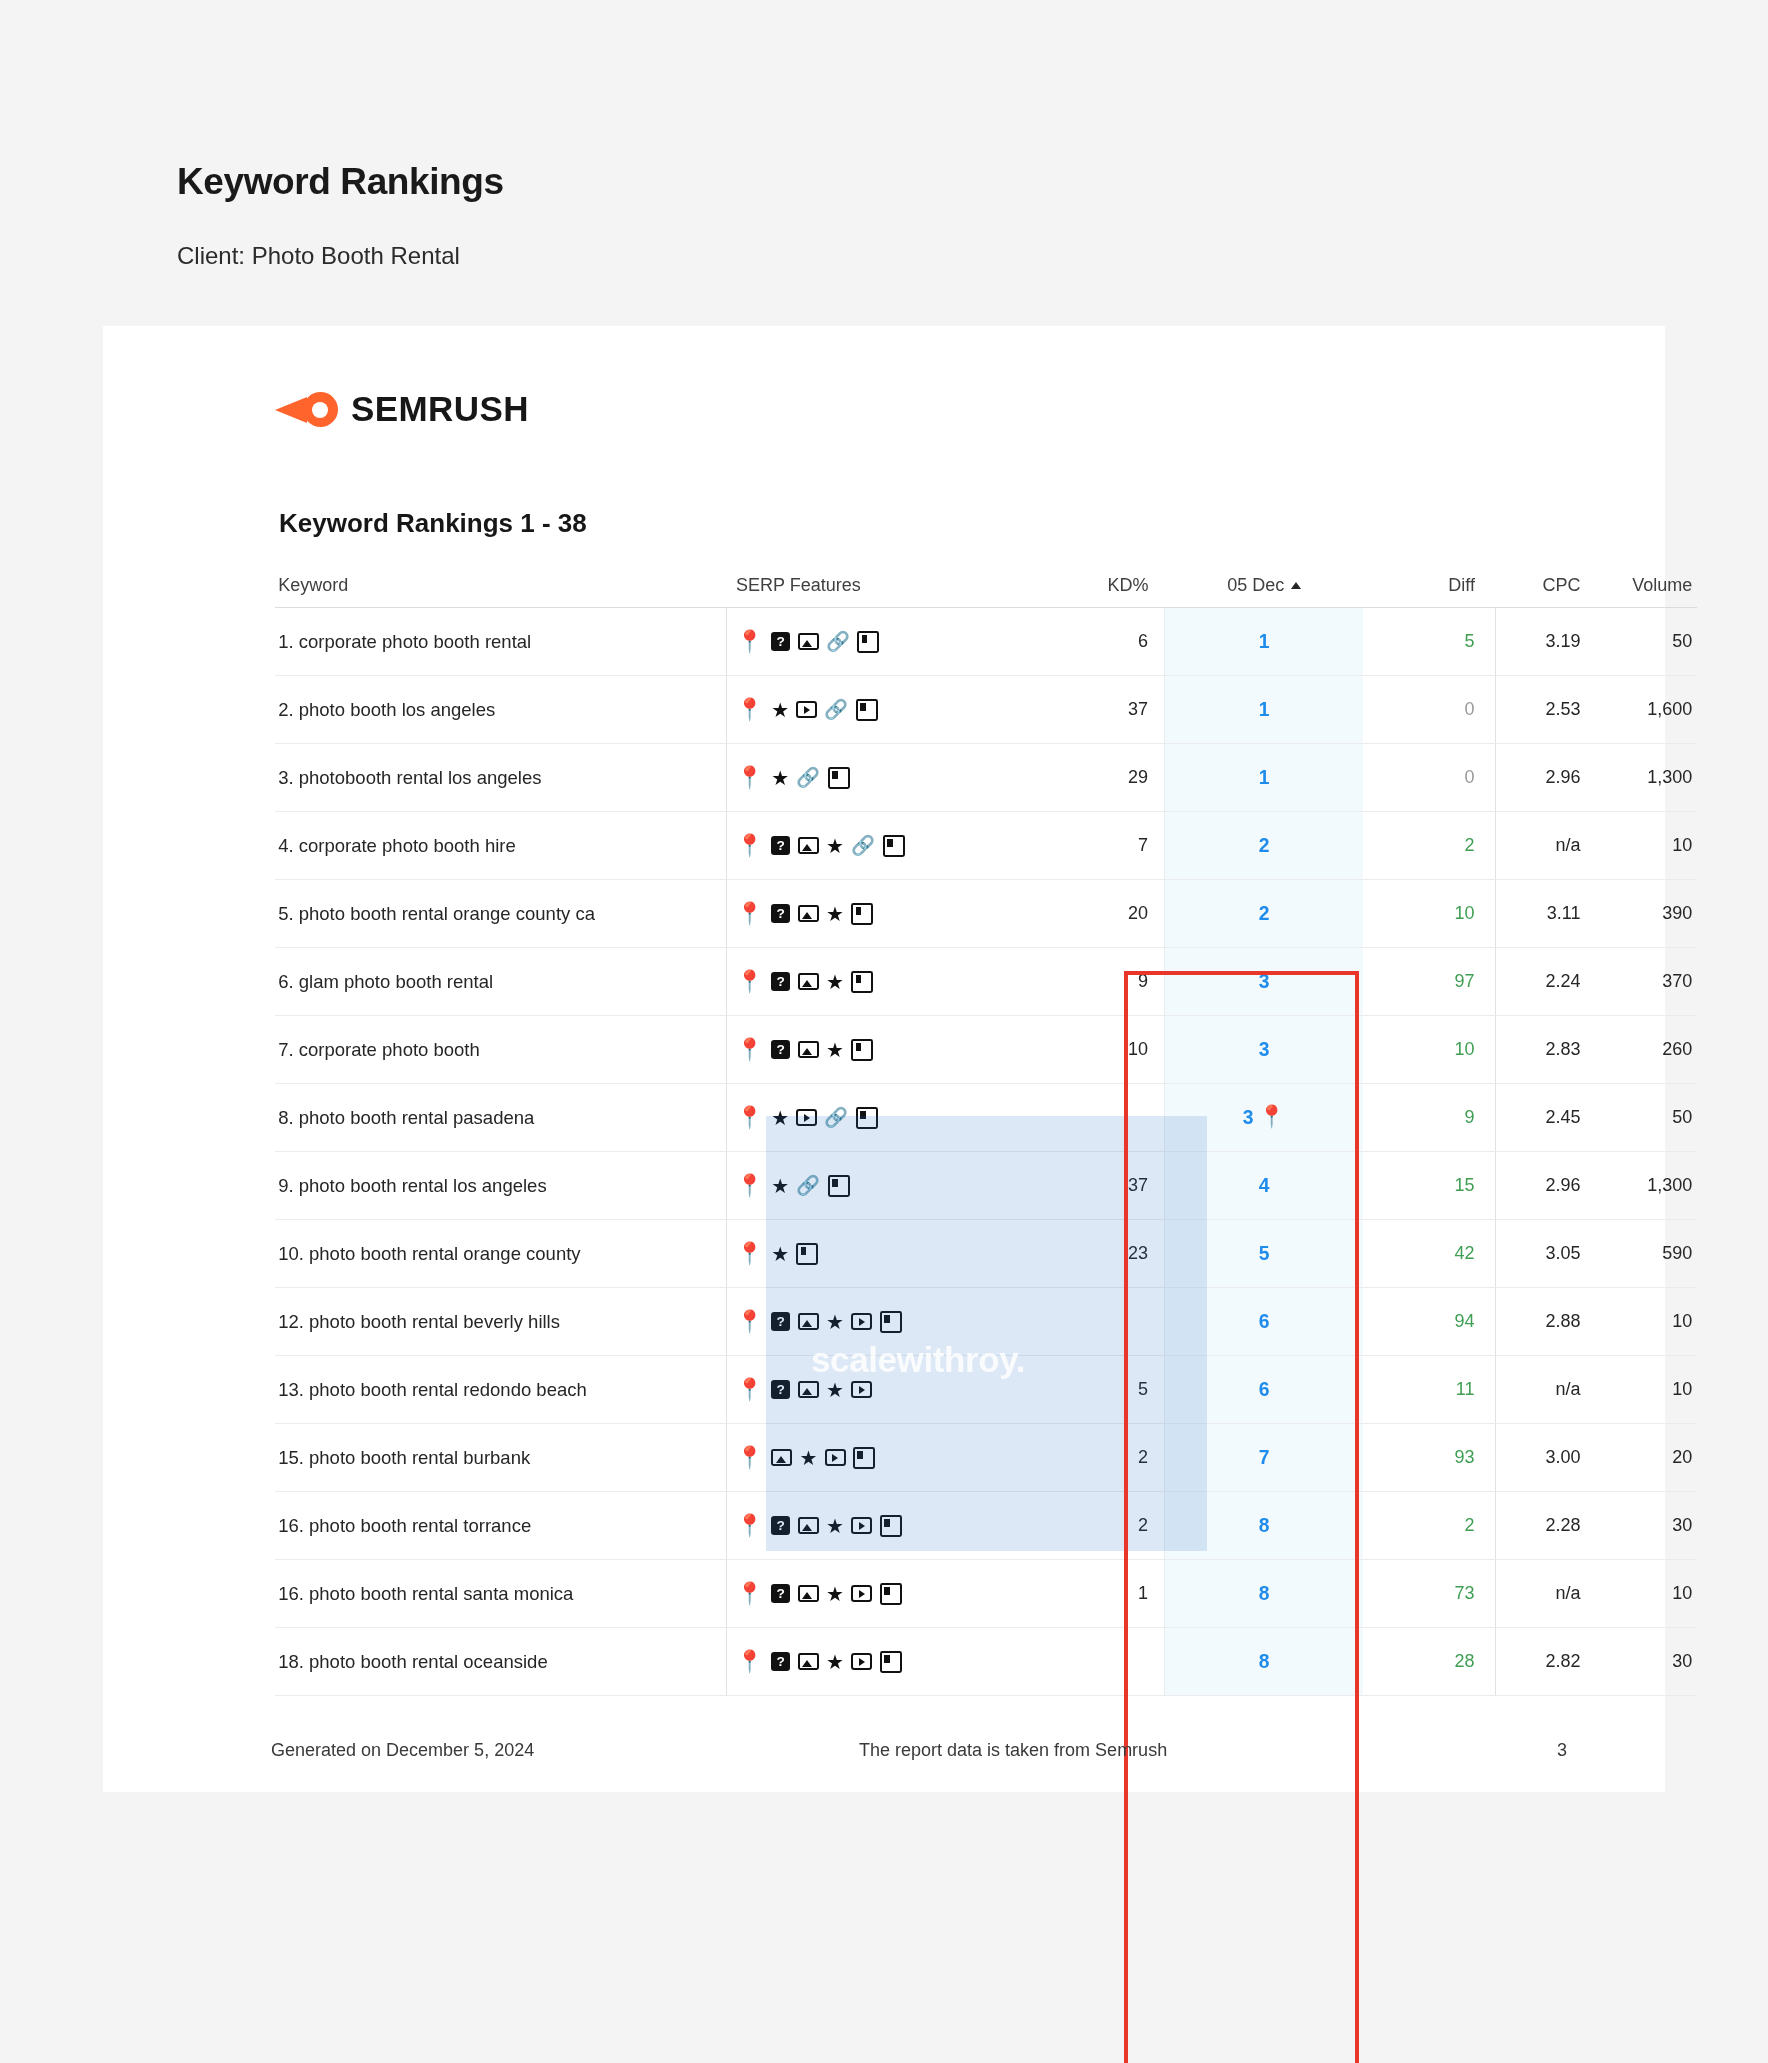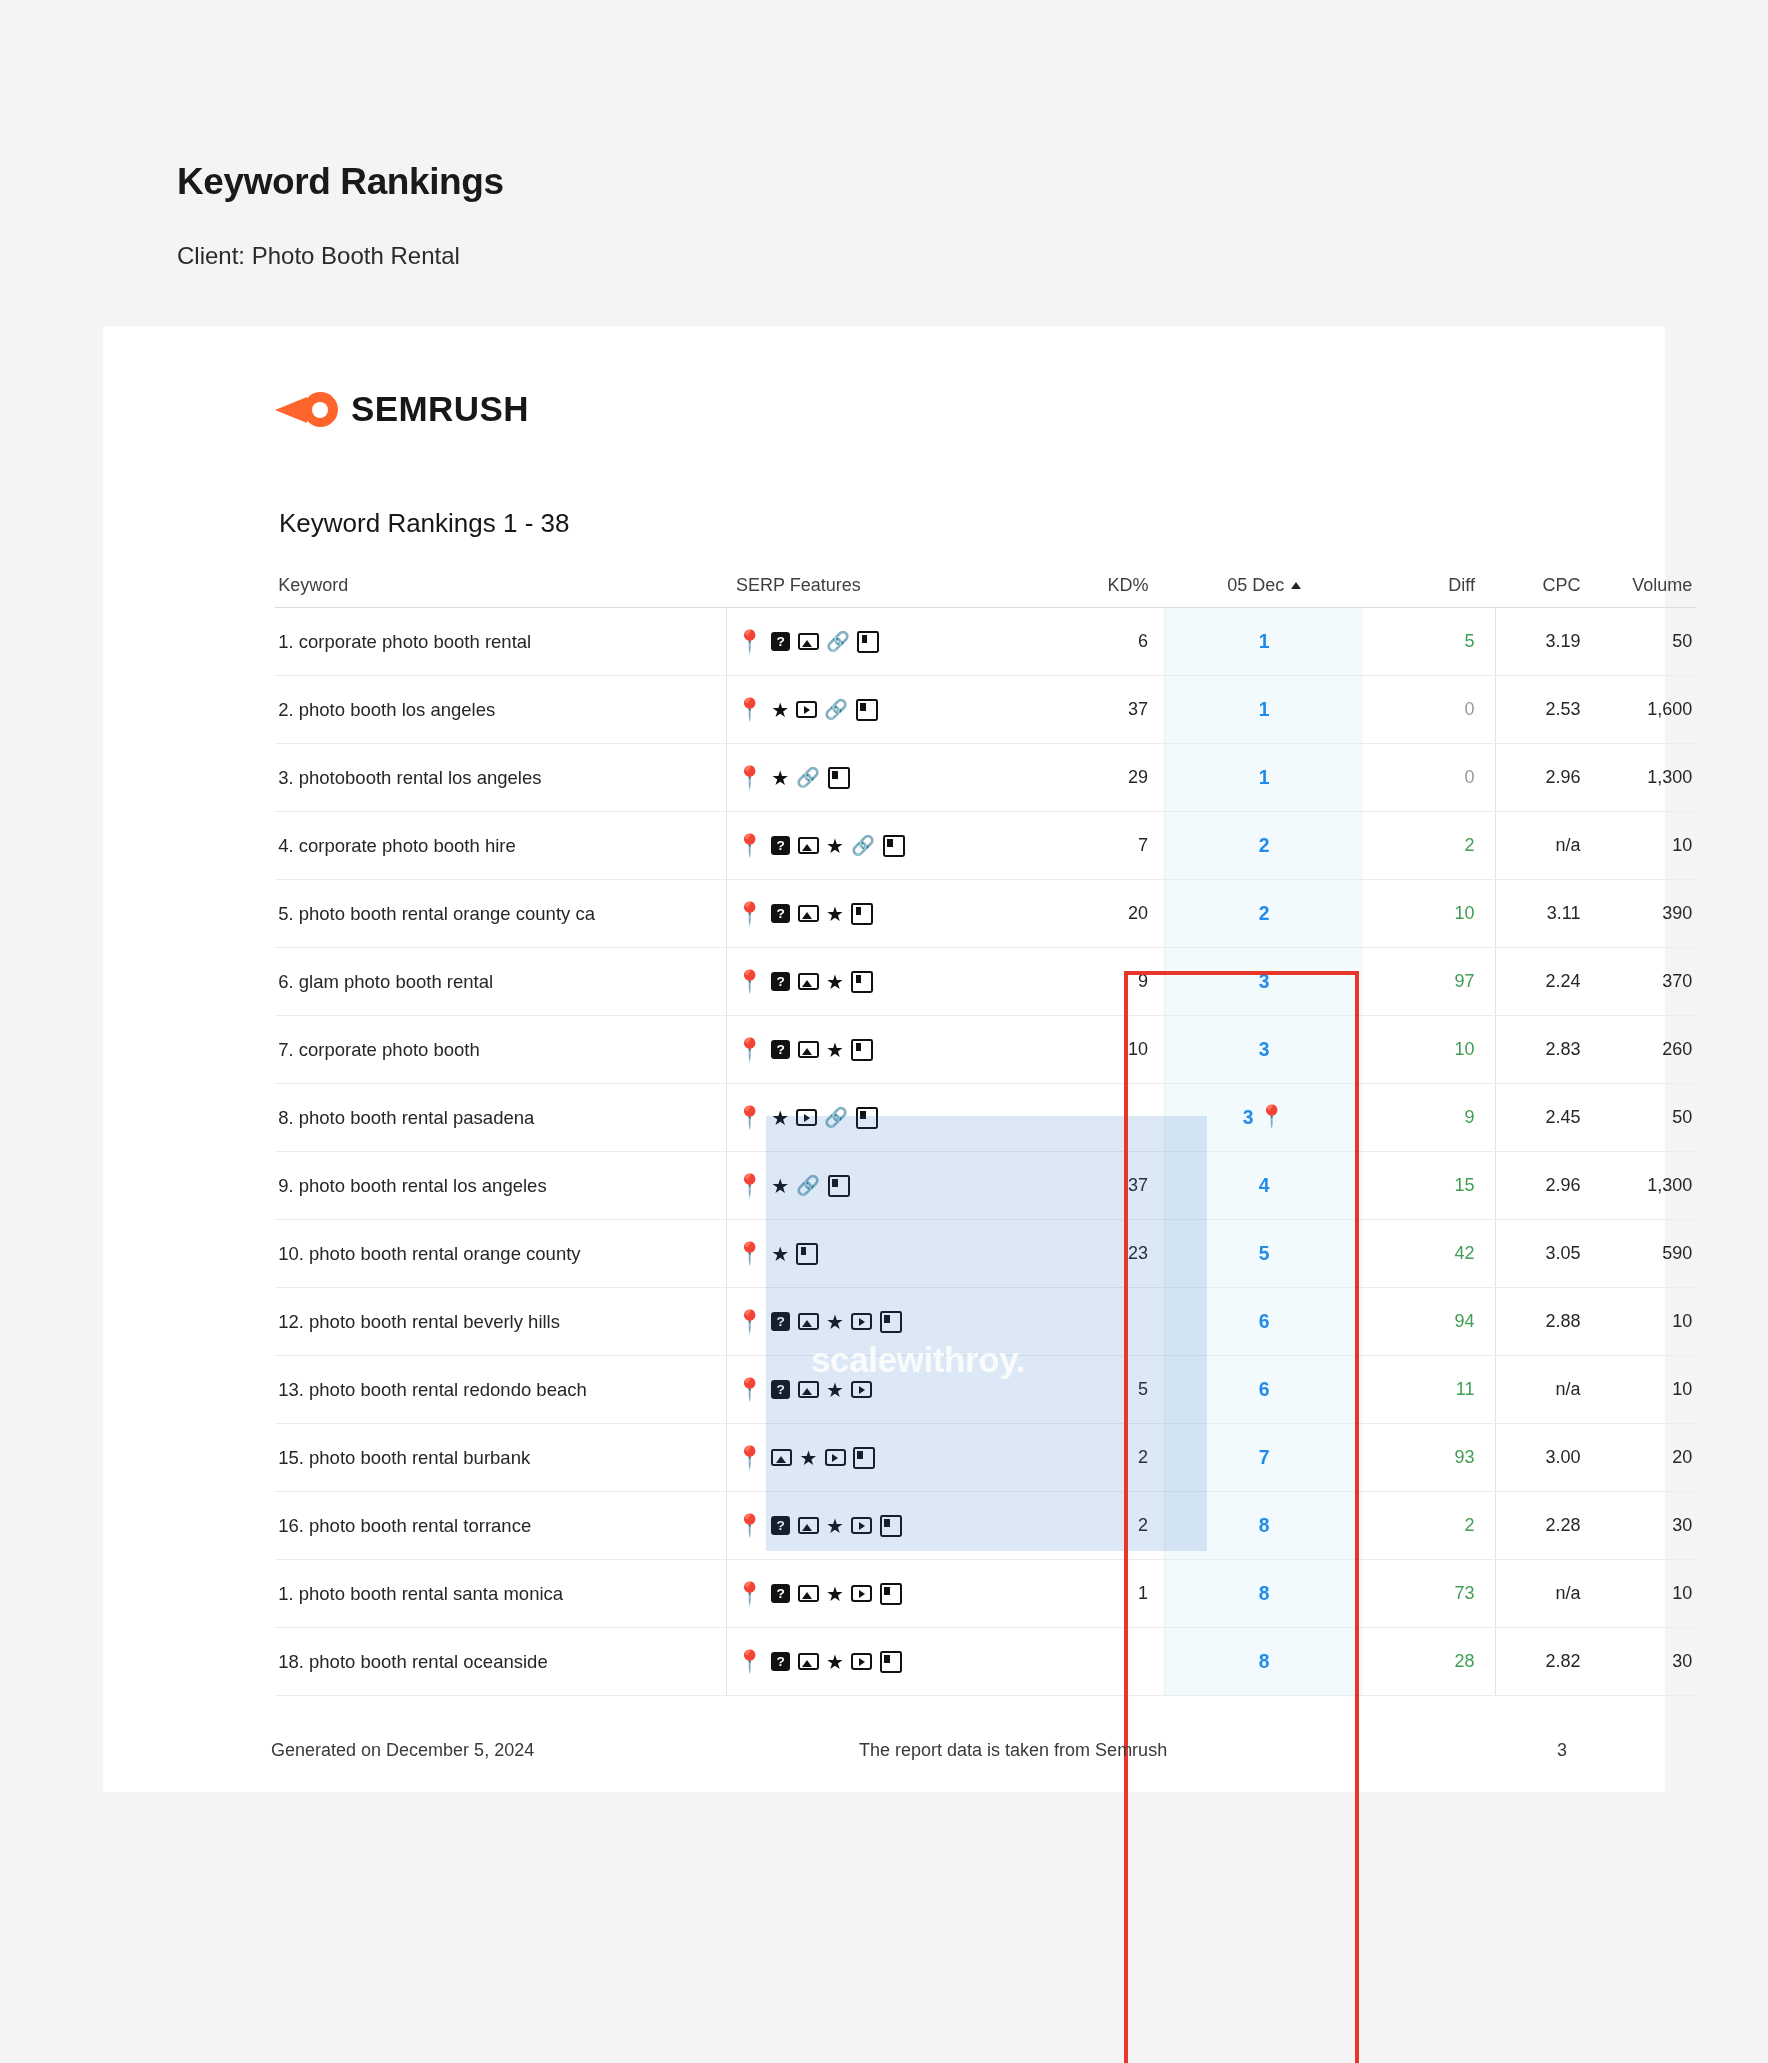--- a/index.html
+++ b/index.html
@@ -82,21 +82,21 @@
   }
   .logo-text {
     font-size: 35px;
     font-weight: bold;
     letter-spacing: 0.4px;
     color: #171717;
   }
 
   .table-title {
     font-size: 26px;
-    font-weight: normal;
+    font-weight: bold;
     color: #171717;
     padding: 77px 0 0 176px;
   }
 
   
   table.kw-table {
     border-collapse: collapse;
     margin: 35px 4px 0 172px;
     width: 1422px;
     font-size: 18px;
@@ -498,21 +498,21 @@
               <span class="ic-box"></span>
             </span>
           </td>
           <td class="col-kd">2</td>
           <td class="col-date"><span class="rank">8</span></td>
           <td class="col-diff diff-pos">2</td>
           <td class="col-cpc">2.28</td>
           <td class="col-vol">30</td>
         </tr>
         <tr>
-          <td class="col-keyword">1. photo booth rental santa monica</td>
+          <td class="col-keyword">16. photo booth rental santa monica</td>
           <td class="col-serp">
             <span class="serp-icons">
               <span class="ic ic-pin">📍</span>
               <span class="ic-qa">?</span>
               <span class="ic-img"></span>
               <span class="ic ic-star">★</span>
               <span class="ic-vid"></span>
               <span class="ic-box"></span>
             </span>
           </td>

